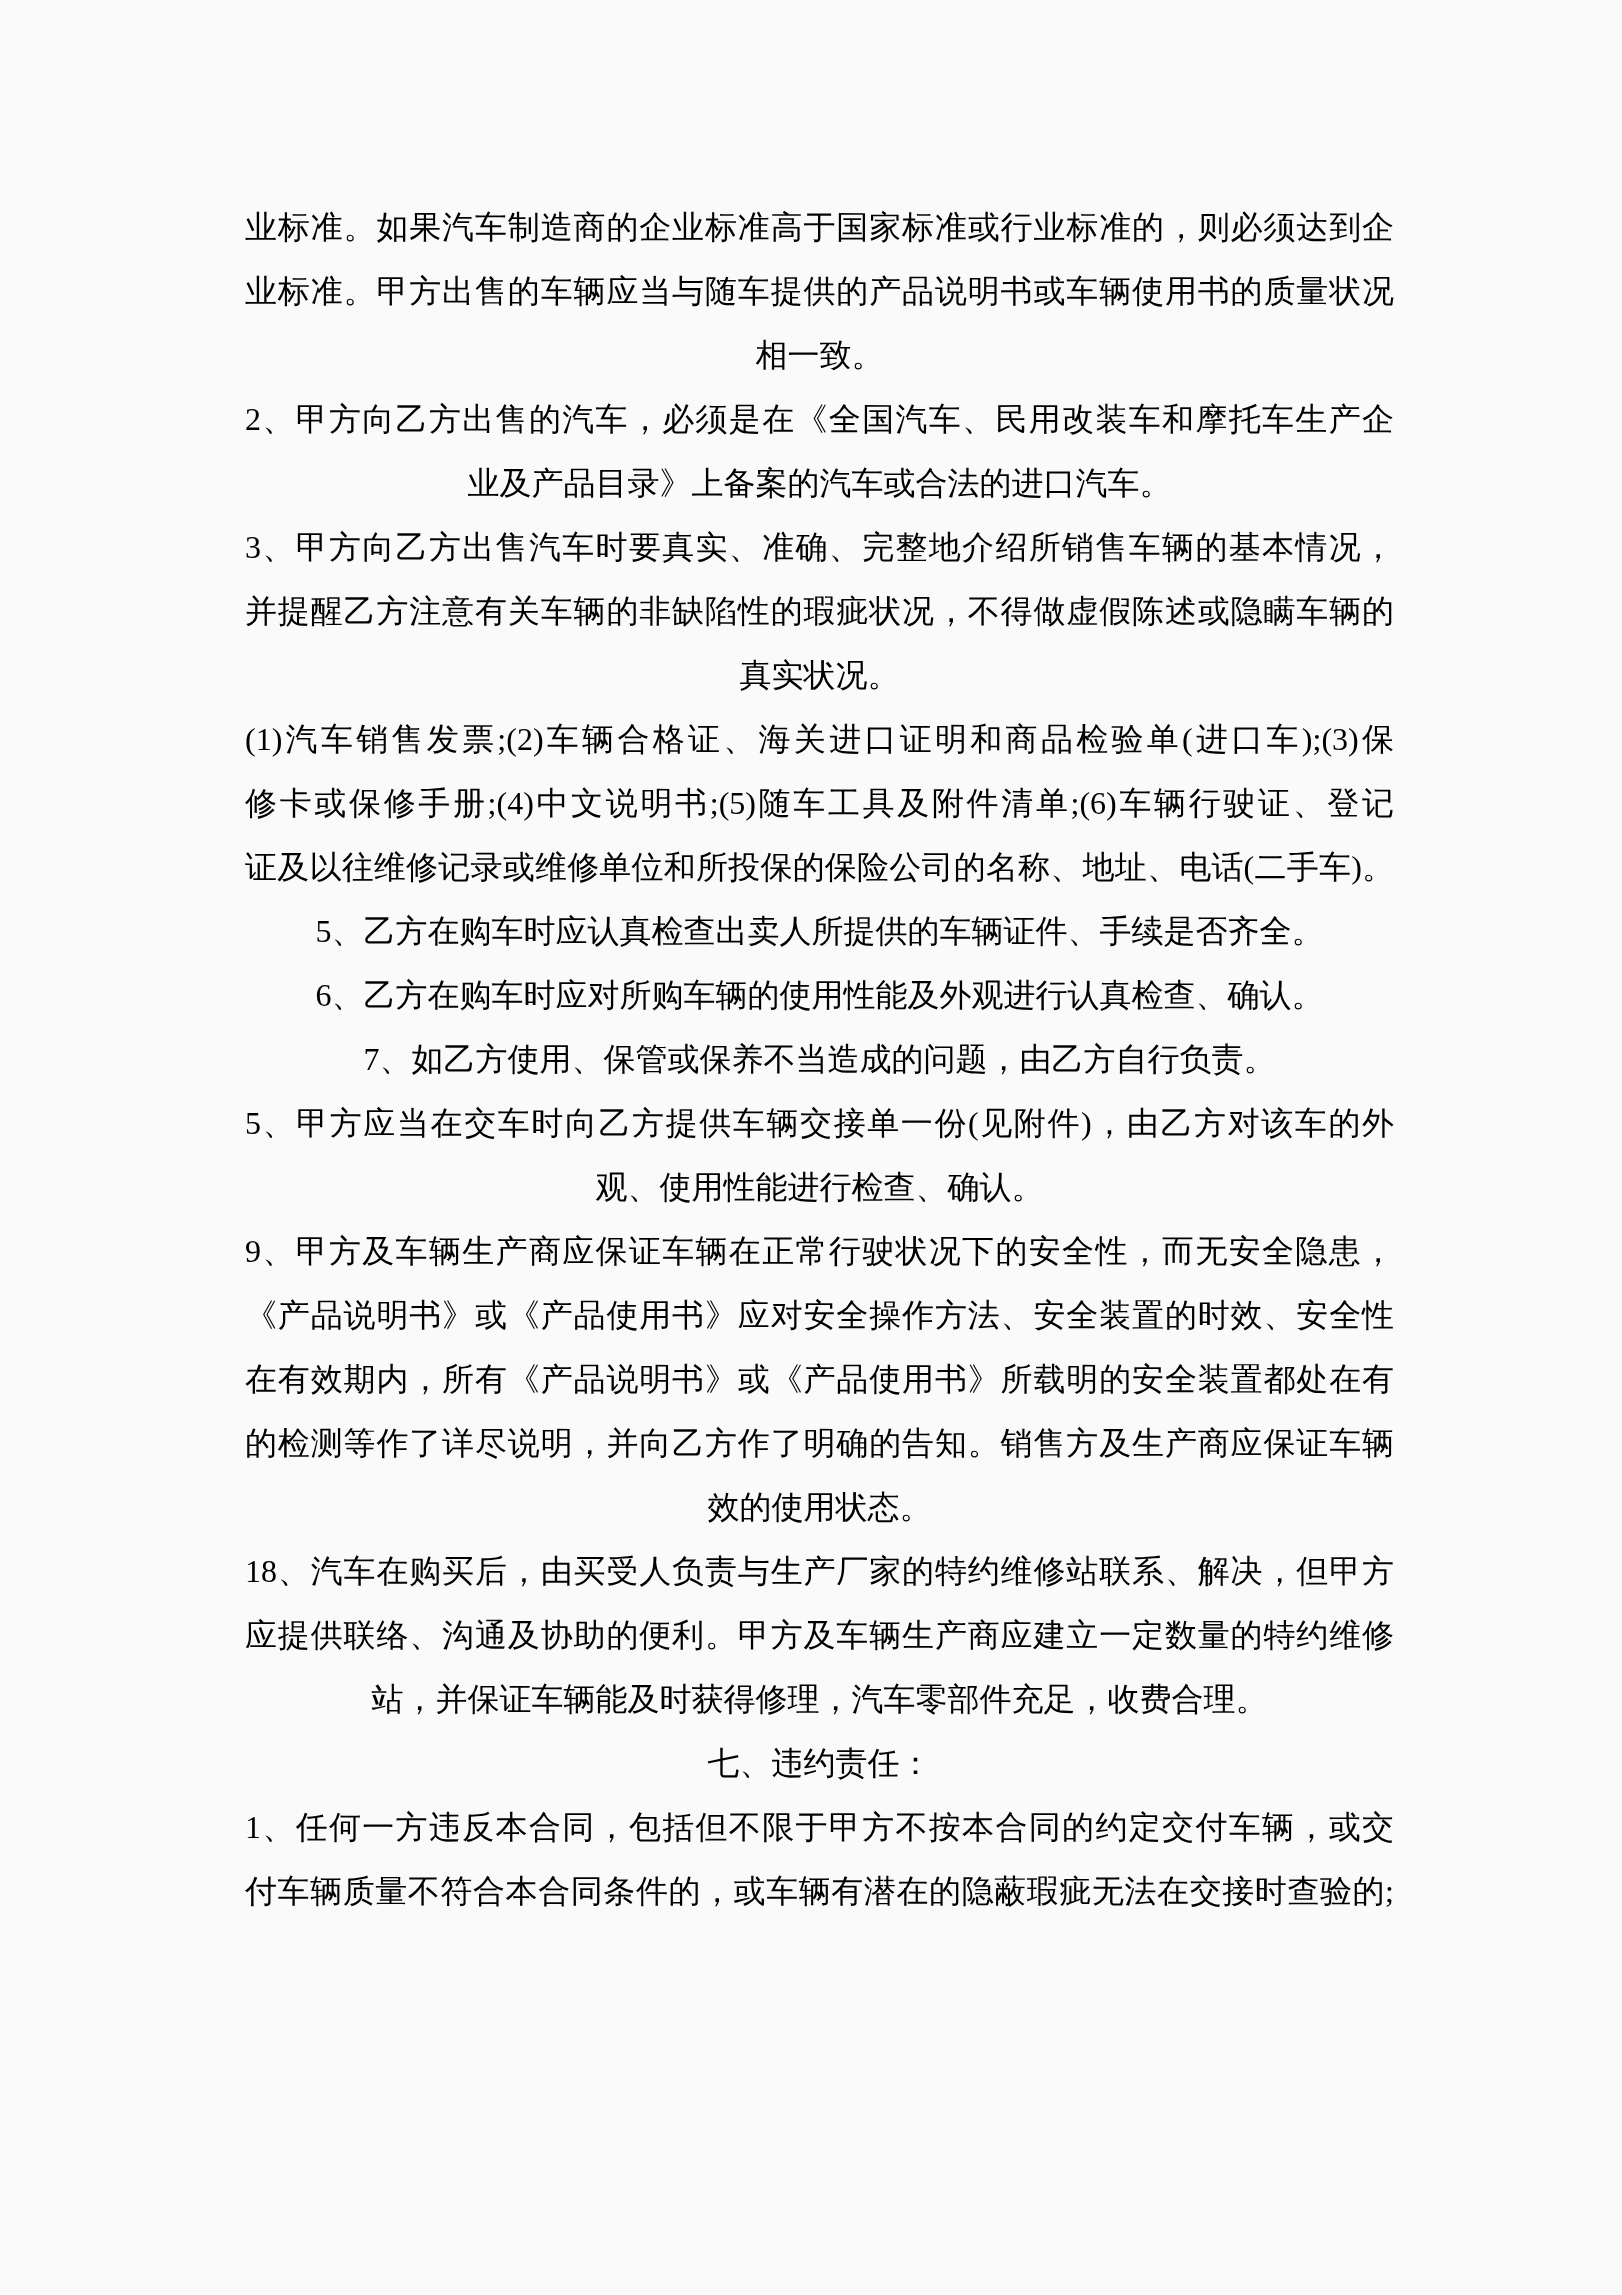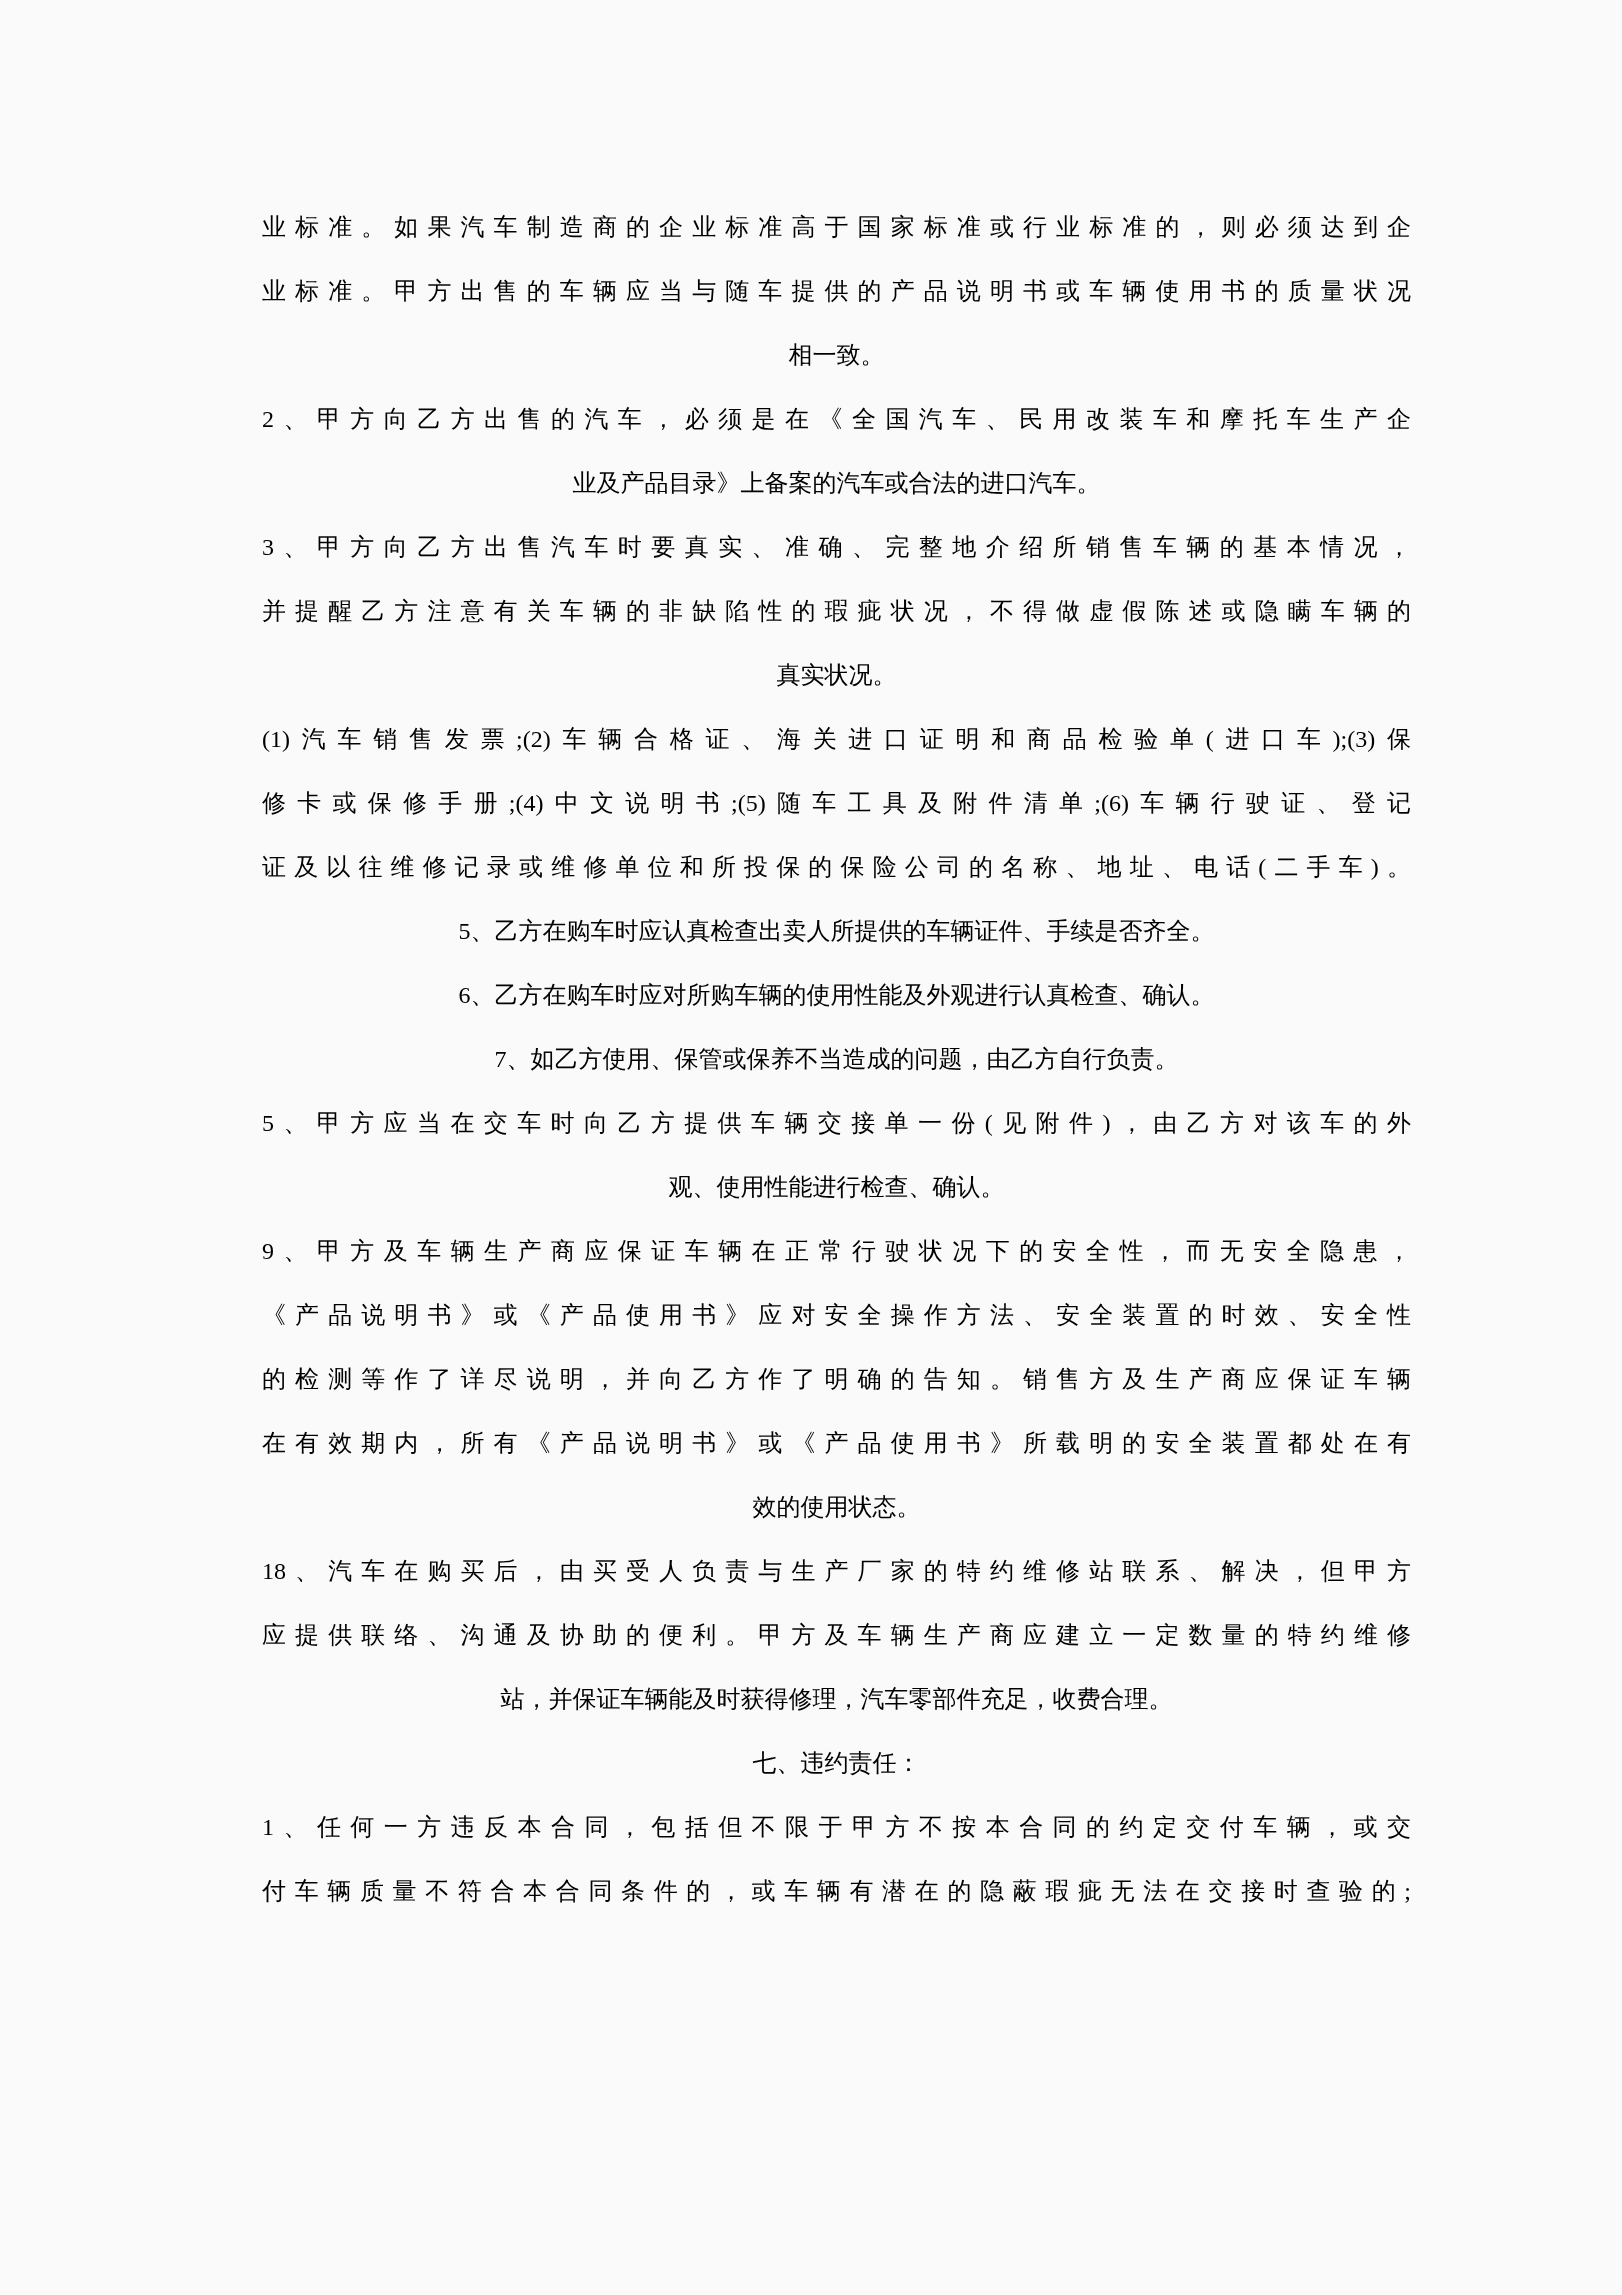--- a/index.html
+++ b/index.html
@@ -14,24 +14,24 @@
     width: 1623px;
     height: 2295px;
     position: relative;
     background: var(--page-bg);
     font-family: "Liberation Serif", "DejaVu Serif", serif;
     color: var(--text-color);
     overflow: hidden;
   }
   .contract-text {
     position: absolute;
-    left: 262px;
+    left: 245px;
     top: 195px;
     width: 1149px;
-    font-size: 24px;
+    font-size: 32px;
     line-height: 64px;
     letter-spacing: 0;
   }
   .line {
     white-space: nowrap;
     text-align: center;
   }
   .line.fill {
     text-align: justify;
     text-align-last: justify;
@@ -53,22 +53,22 @@
   <div class="line fill">(1)汽车销售发票;(2)车辆合格证、海关进口证明和商品检验单(进口车);(3)保</div>
   <div class="line fill">修卡或保修手册;(4)中文说明书;(5)随车工具及附件清单;(6)车辆行驶证、登记</div>
   <div class="line fill">证及以往维修记录或维修单位和所投保的保险公司的名称、地址、电话(二手车)。</div>
   <div class="line">5、乙方在购车时应认真检查出卖人所提供的车辆证件、手续是否齐全。</div>
   <div class="line">6、乙方在购车时应对所购车辆的使用性能及外观进行认真检查、确认。</div>
   <div class="line">7、如乙方使用、保管或保养不当造成的问题，由乙方自行负责。</div>
   <div class="line fill">5、甲方应当在交车时向乙方提供车辆交接单一份(见附件)，由乙方对该车的外</div>
   <div class="line">观、使用性能进行检查、确认。</div>
   <div class="line fill">9、甲方及车辆生产商应保证车辆在正常行驶状况下的安全性，而无安全隐患，</div>
   <div class="line fill">《产品说明书》或《产品使用书》应对安全操作方法、安全装置的时效、安全性</div>
+  <div class="line fill">在有效期内，所有《产品说明书》或《产品使用书》所载明的安全装置都处在有</div>
   <div class="line fill">的检测等作了详尽说明，并向乙方作了明确的告知。销售方及生产商应保证车辆</div>
-  <div class="line fill">在有效期内，所有《产品说明书》或《产品使用书》所载明的安全装置都处在有</div>
   <div class="line">效的使用状态。</div>
   <div class="line fill">18、汽车在购买后，由买受人负责与生产厂家的特约维修站联系、解决，但甲方</div>
   <div class="line fill">应提供联络、沟通及协助的便利。甲方及车辆生产商应建立一定数量的特约维修</div>
   <div class="line">站，并保证车辆能及时获得修理，汽车零部件充足，收费合理。</div>
   <div class="line">七、违约责任：</div>
   <div class="line fill">1、任何一方违反本合同，包括但不限于甲方不按本合同的约定交付车辆，或交</div>
   <div class="line fill">付车辆质量不符合本合同条件的，或车辆有潜在的隐蔽瑕疵无法在交接时查验的;</div>
 </div>
 
 

